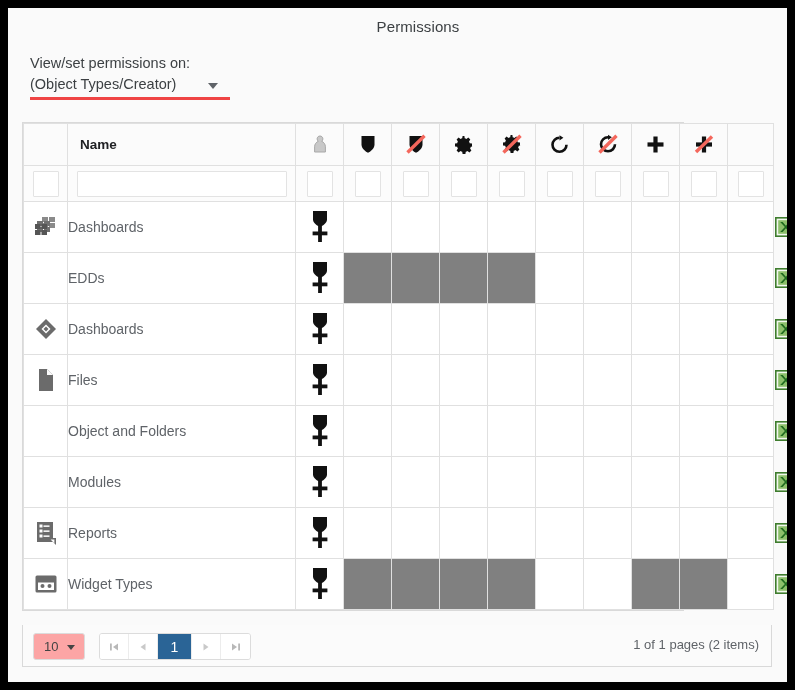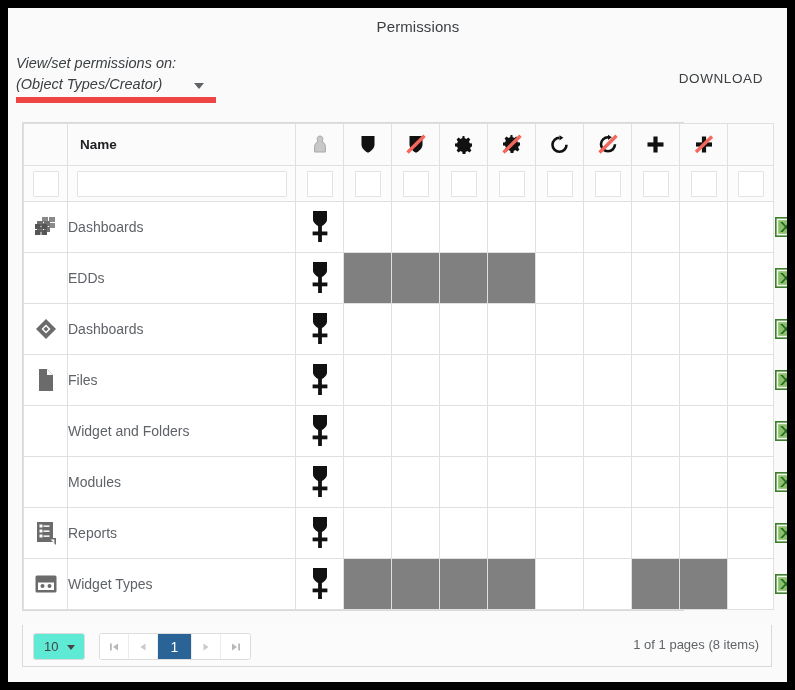--- a/index.html
+++ b/index.html
@@ -30,34 +30,33 @@
     padding-top: 10px;
     letter-spacing: .1px;
     padding-left: 41px;
   }
   .toolbar {
     position: relative;
     height: 62px;
   }
   .picker {
     position: absolute;
-    left: 8px;
+    left: 22px;
     top: 18px;
     width: 210px;
-    font-style: italic;
   }
   .picker-label {
     font-size: 14.5px;
     color: #3c4043;
     line-height: 20px;
     white-space: nowrap;
   }
   .picker-select {
     position: relative;
-    border-bottom: 6px solid #ef4444;
+    border-bottom: 3px solid #ef4444;
     padding: 2px 0 4px 0;
     cursor: pointer;
     width: 200px;
   }
   .picker-value {
     font-size: 14.5px;
     color: #3c4043;
     display: inline-block;
   }
   .caret-dn {
@@ -169,21 +168,21 @@
     background: #fbfbfb;
   }
   .pagesize {
     position: absolute;
     left: 10px;
     top: 8px;
     width: 52px;
     height: 27px;
     border: 1px solid #dcdcdc;
     border-radius: 3px;
-    background: #5eead4;
+    background: #fca5a5;
     font-size: 13px;
     color: #444;
     cursor: pointer;
   }
   .pagesize .v { position: absolute; left: 10px; top: 5px; }
   .pagesize .caret {
     position: absolute; right: 9px; top: 11px;
     width: 0; height: 0;
     border-left: 4px solid transparent;
     border-right: 4px solid transparent;
@@ -244,21 +243,20 @@
   <div class="page-title">Permissions</div>
 
   <div class="toolbar">
     <div class="picker">
       <div class="picker-label">View/set permissions on:</div>
       <div class="picker-select">
         <span class="picker-value">(Object Types/Creator)</span>
         <span class="caret-dn"></span>
       </div>
     </div>
-    <button class="download-btn">DOWNLOAD</button>
   </div>
 
   <div class="grid-wrap">
     <table class="grid">
       <colgroup>
         <col class="c-icon">
           <col class="c-name">
         <col class="c-perm">
           <col class="c-perm">
           <col class="c-perm">
@@ -504,21 +502,21 @@
             <td class="perm"></td>
             <td class="excel"><span><svg width="22" height="22" viewBox="0 0 22 22">
                   <rect x="1" y="1" width="20" height="20" fill="#3f7d2e"></rect>
                   <rect x="2.6" y="2.6" width="16.8" height="16.8" fill="#f2f8ee"></rect>
                   <rect x="4.2" y="4.2" width="13.6" height="13.6" fill="#8dc06b"></rect>
                   <path d="M6.2 6 L10.9 11 L6.2 16 L8.6 16 L11.9 12.3 L15.2 16 L16.1 14.2 L13.2 11 L16.1 7.8 L15.2 6 L11.9 9.7 L8.6 6 Z" fill="#1f6b1f"></path>
                 </svg></span></td>
           </tr>
           <tr class="data-row">
             <td class="obj-icon"></td>
-            <td class="obj-name">Widget and Folders</td>
+            <td class="obj-name">Object and Folders</td>
             <td class="perm"><span><svg width="22" height="34" viewBox="0 0 22 34">
                   <path d="M4 1h14v8.5c0 3.6-4 6.1-7 7.4-3-1.3-7-3.8-7-7.4V1z" fill="#111111"></path>
                   <rect x="9.1" y="15" width="3.8" height="17" fill="#111111"></rect>
                   <rect x="3.6" y="21.5" width="14.8" height="3.8" fill="#111111"></rect>
                 </svg></span></td>
             <td class="perm"></td>
             <td class="perm"></td>
             <td class="perm"></td>
             <td class="perm"></td>
             <td class="perm"></td>
@@ -650,16 +648,16 @@
           <path d="M2.5 1.5 L2.5 8.5 L7.5 5 Z" fill="#c9c9c9"></path>
         </svg>
       </div>
       <div class="pbtn">
         <svg width="10" height="10" viewBox="0 0 10 10">
           <path d="M1 1.5 L1 8.5 L6 5 Z" fill="#b8b8b8"></path>
           <rect x="7.2" y="1.5" width="1.8" height="7" fill="#b8b8b8"></rect>
         </svg>
       </div>
     </div>
-    <div class="pageinfo">1 of 1 pages (8 items)</div>
+    <div class="pageinfo">1 of 1 pages (2 items)</div>
   </div>
 
 </div>
 
 </body></html>

